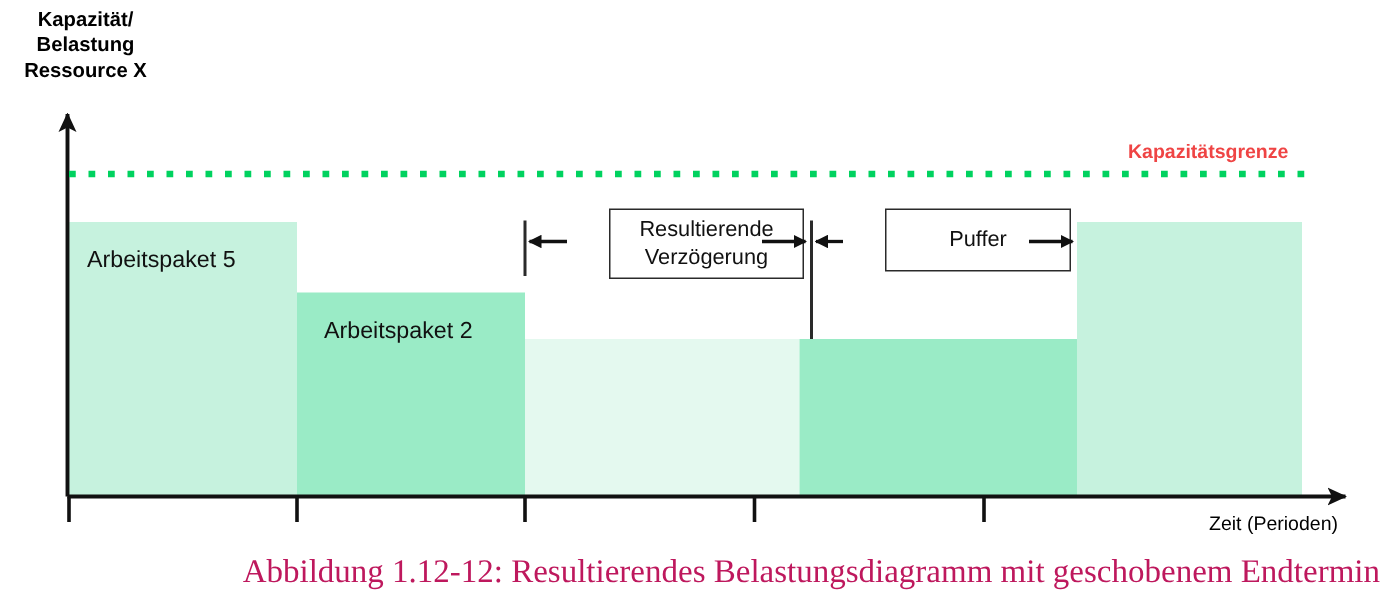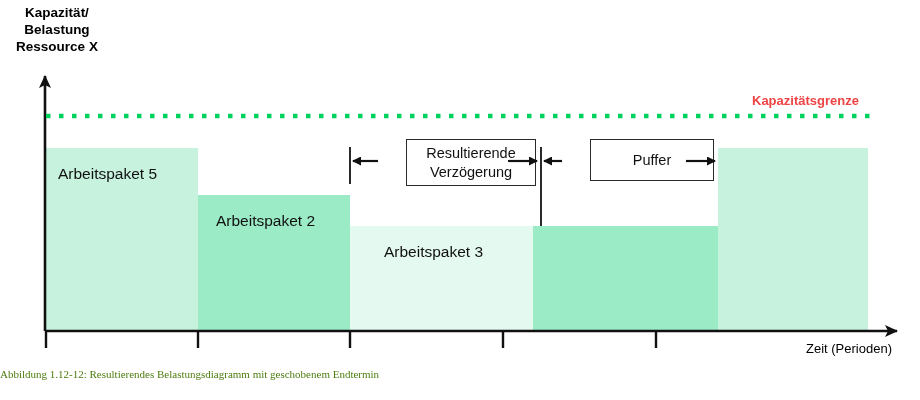--- a/index.html
+++ b/index.html
@@ -84,24 +84,24 @@
     top: 0;
     width: 920px;
     height: 400px;
     pointer-events: none;
   }
   #caption {
     position: absolute;
     left: 0;
     top: 368px;
     width: 920px;
-    text-align: left;
+    text-align: right;
     font-family: "Liberation Serif", serif;
-    font-size: 11px;
-    color: #4d7c0f;
+    font-size: 22px;
+    color: #be185d;
     white-space: nowrap;
   }
 </style>
 </head>
 <body>
 
 <div id="figure">
 
   <div class="axis-label" id="y-axis-label">
     <div>Kapazität/</div>
@@ -110,21 +110,20 @@
   </div>
 
   <div class="bar" style="left:46px; top:148px; width:152px; height:183px; background:#c6f2de;"></div>
   <div class="bar" style="left:198px; top:195px; width:152px; height:136px; background:#9aebc6;"></div>
   <div class="bar" style="left:350px; top:226px; width:183px; height:105px; background:#e4f9ef;"></div>
   <div class="bar" style="left:533px; top:226px; width:185px; height:105px; background:#9aebc6;"></div>
   <div class="bar" style="left:718px; top:148px; width:150px; height:183px; background:#c6f2de;"></div>
 
   <div class="bar-label" style="left:58px; top:165px;">Arbeitspaket 5</div>
   <div class="bar-label" style="left:216px; top:212px;">Arbeitspaket 2</div>
-  <div class="bar-label" style="left:384px; top:243px;">Arbeitspaket 3</div>
 
   <div id="capacity-label">Kapazitätsgrenze</div>
 
   <div class="vline" style="left:349px; top:147px; height:37px;"></div>
   <div class="vline" style="left:540px; top:147px; height:79px;"></div>
 
   <div class="callout" style="left:378px; top:139px; width:130px; height:47px;">
     <div>
       <div>Resultierende</div>
       <div>Verzögerung</div>

